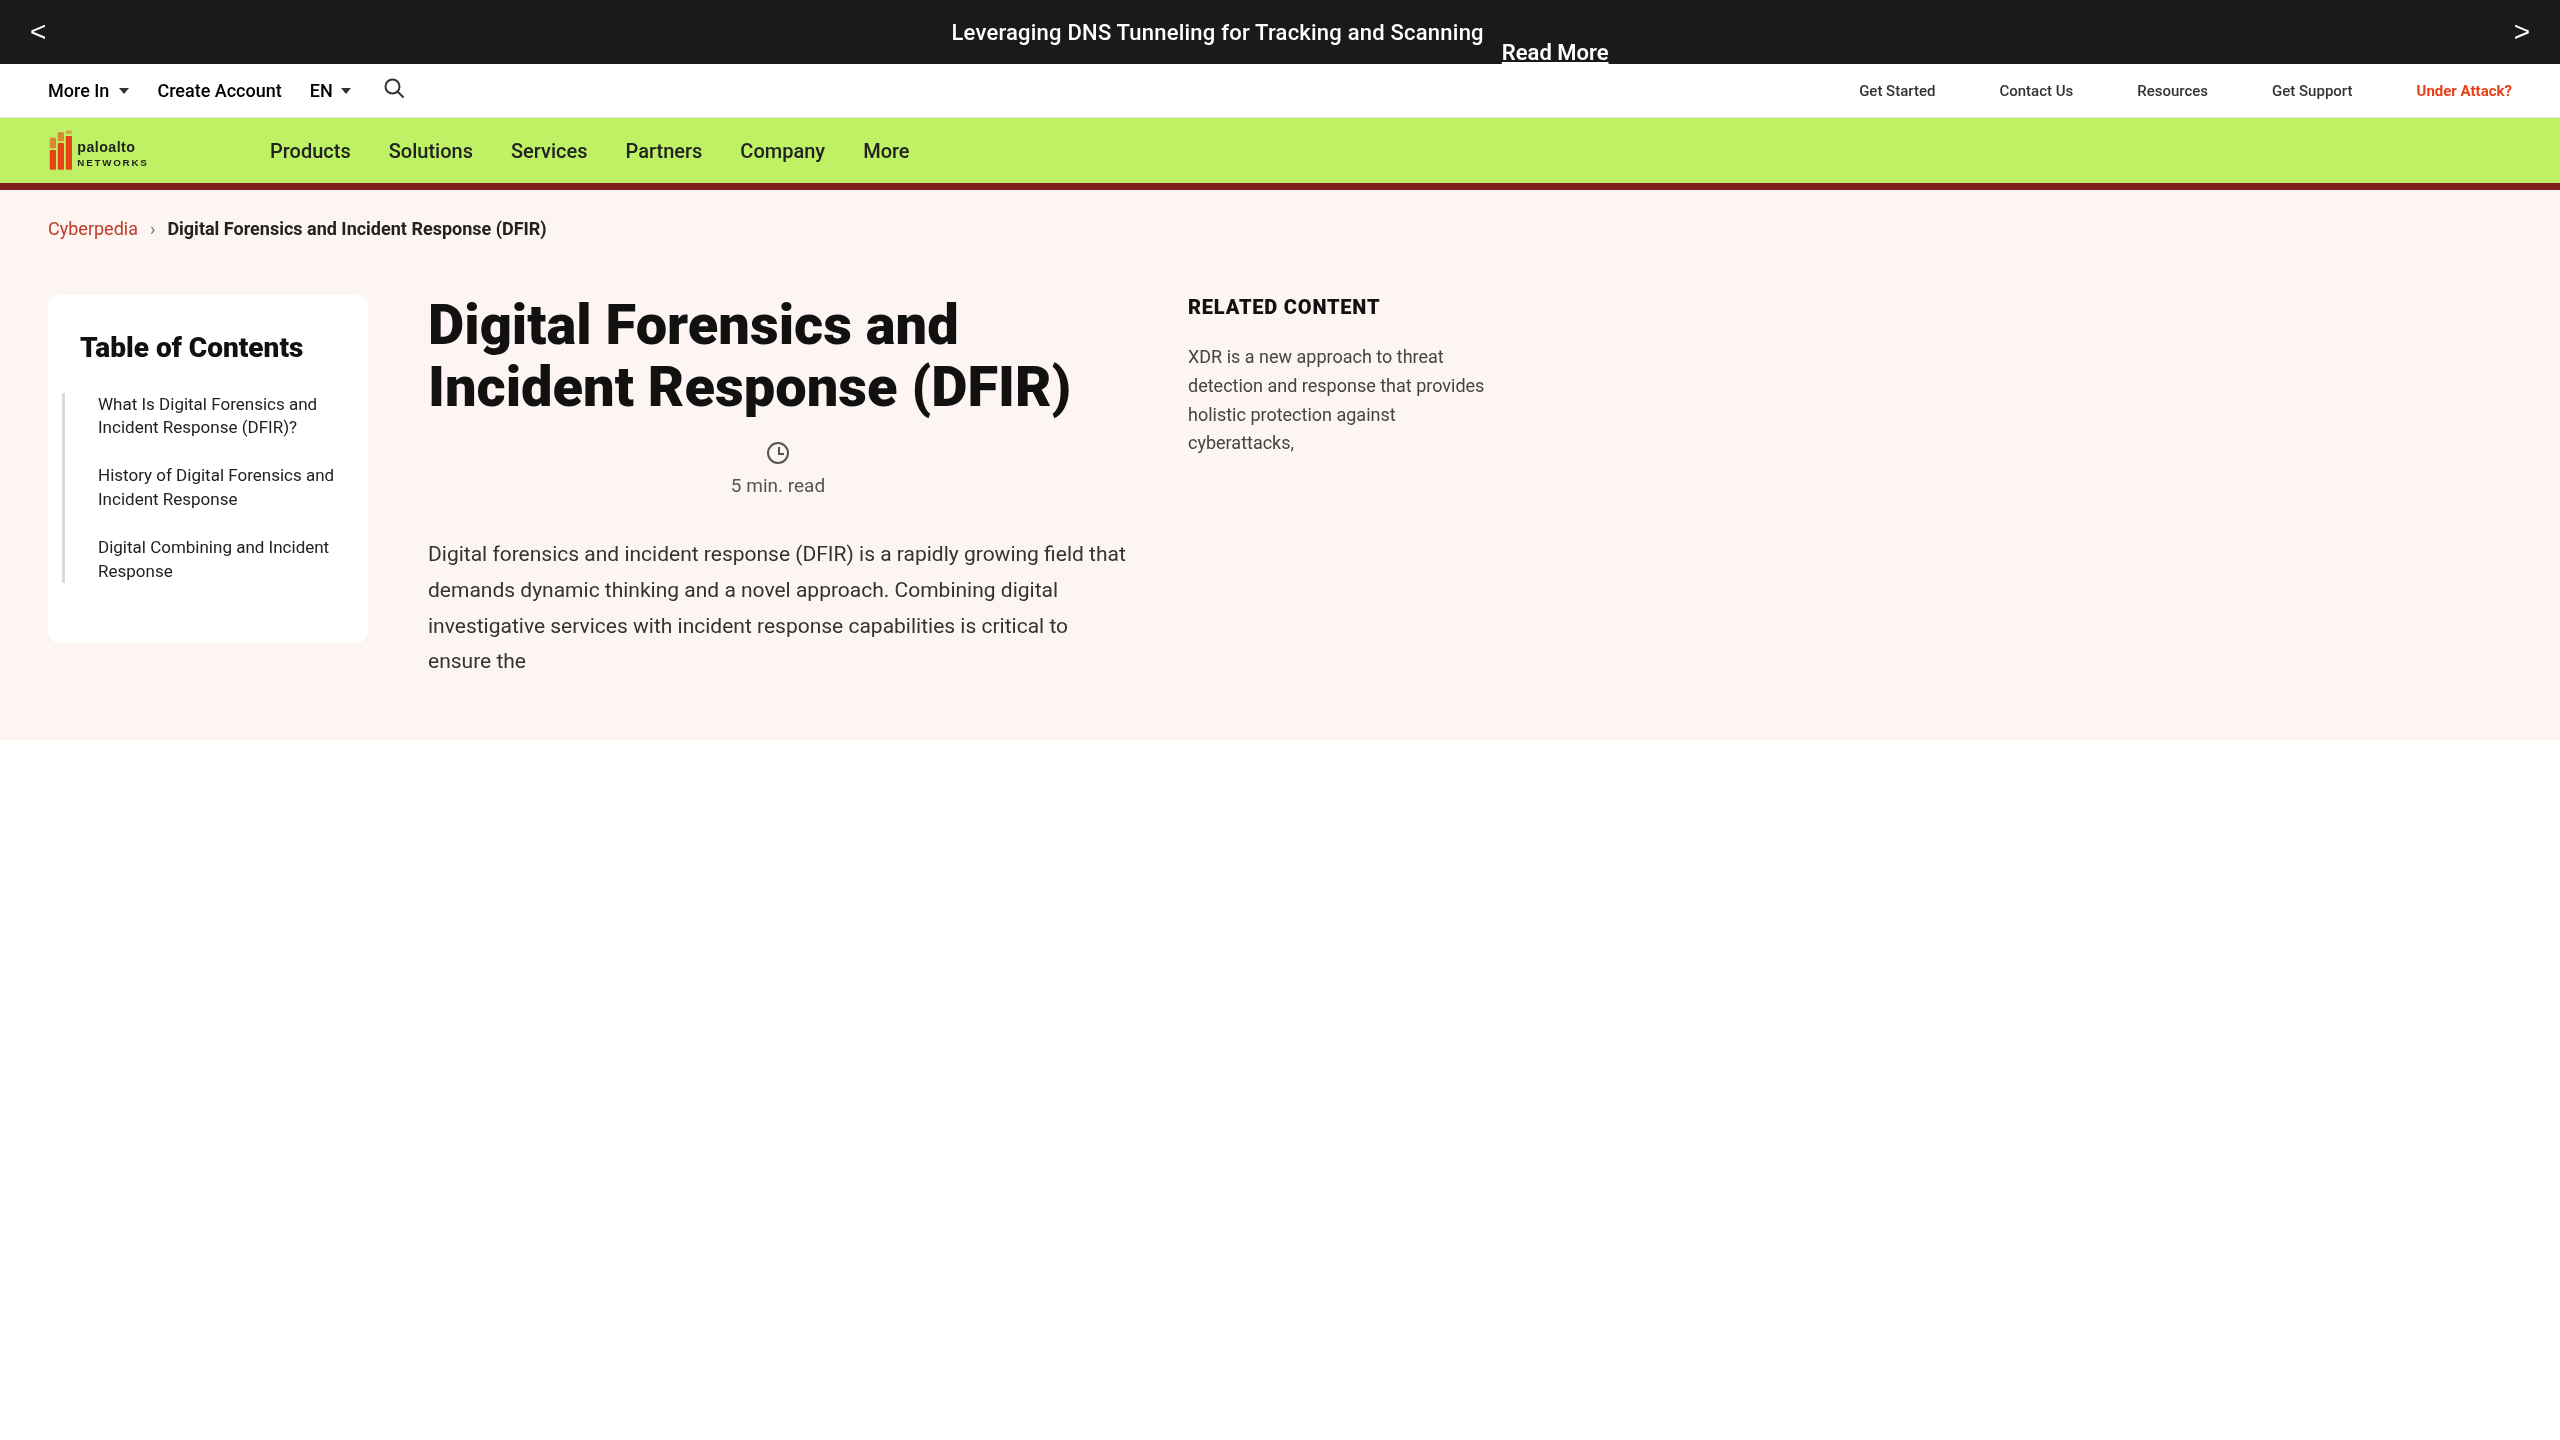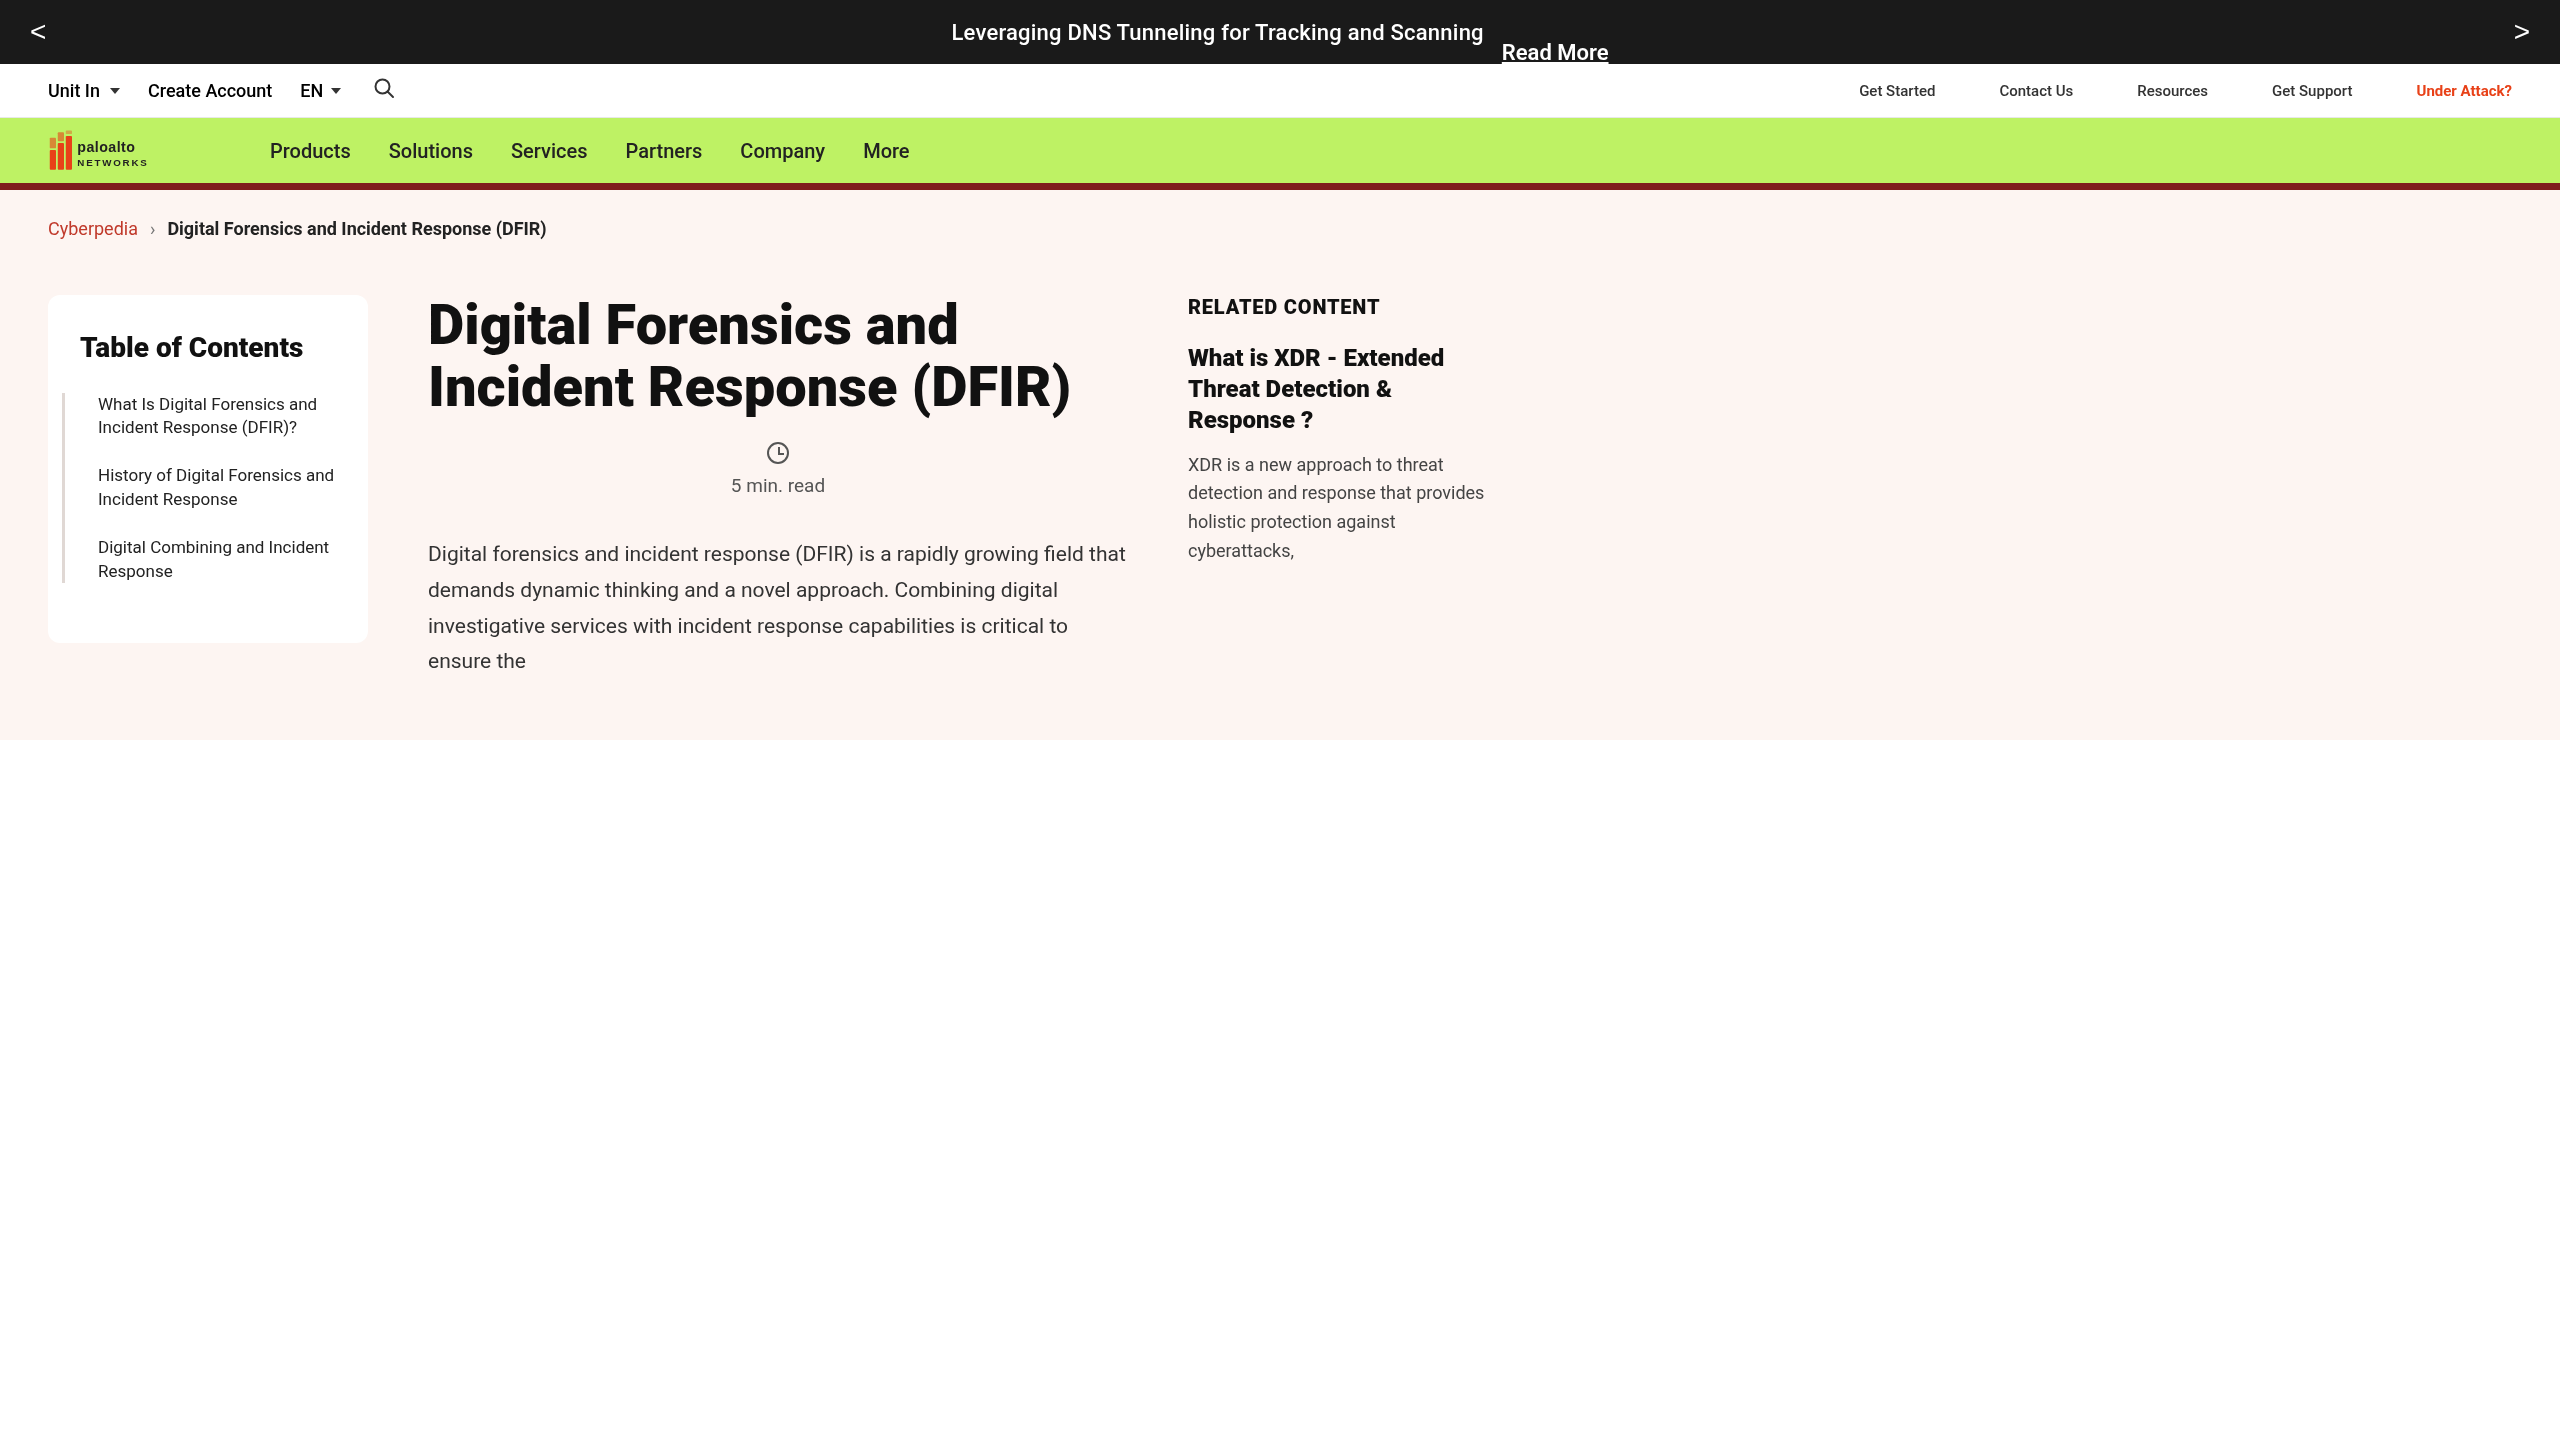--- a/index.html
+++ b/index.html
@@ -320,21 +320,21 @@
 <div class="announcement-bar">
   <button class="ann-prev">&lt;</button>
   <span class="ann-text">Leveraging DNS Tunneling for Tracking and Scanning</span>
   <a class="ann-link">Read More</a>
   <button class="ann-next">&gt;</button>
 </div>
 
 <div class="utility-nav">
   <div class="utility-nav-left">
     <span class="sign-in">
-      <span>Unit In</span>
+      <span>More In</span>
       <span class="chevron"></span>
     </span>
     <span class="create-account">Create Account</span>
     <span class="lang">
       <span>EN</span>
       <span class="chevron"></span>
     </span>
     <button class="search-icon-btn">
       <svg width="22" height="22" viewBox="0 0 22 22" fill="none">
         <circle cx="9.5" cy="9.5" r="7" stroke="#333" stroke-width="2"></circle>
@@ -407,17 +407,16 @@
     <h1 class="article-title">Digital Forensics and Incident Response (DFIR)</h1>
     <div class="article-meta">
       <span class="clock-icon"></span>
       <span>5 min. read</span>
     </div>
     <div class="article-body">Digital forensics and incident response (DFIR) is a rapidly growing field that demands dynamic thinking and a novel approach. Combining digital investigative services with incident response capabilities is critical to ensure the</div>
   </article>
 
   <aside class="related-sidebar">
     <div class="related-title">RELATED CONTENT</div>
-    <div class="related-card-title">What is XDR - Extended Threat Detection &amp; Response ?</div>
     <div class="related-card-body">XDR is a new approach to threat detection and response that provides holistic protection against cyberattacks,</div>
   </aside>
 
 </div>
 
 </body></html>

